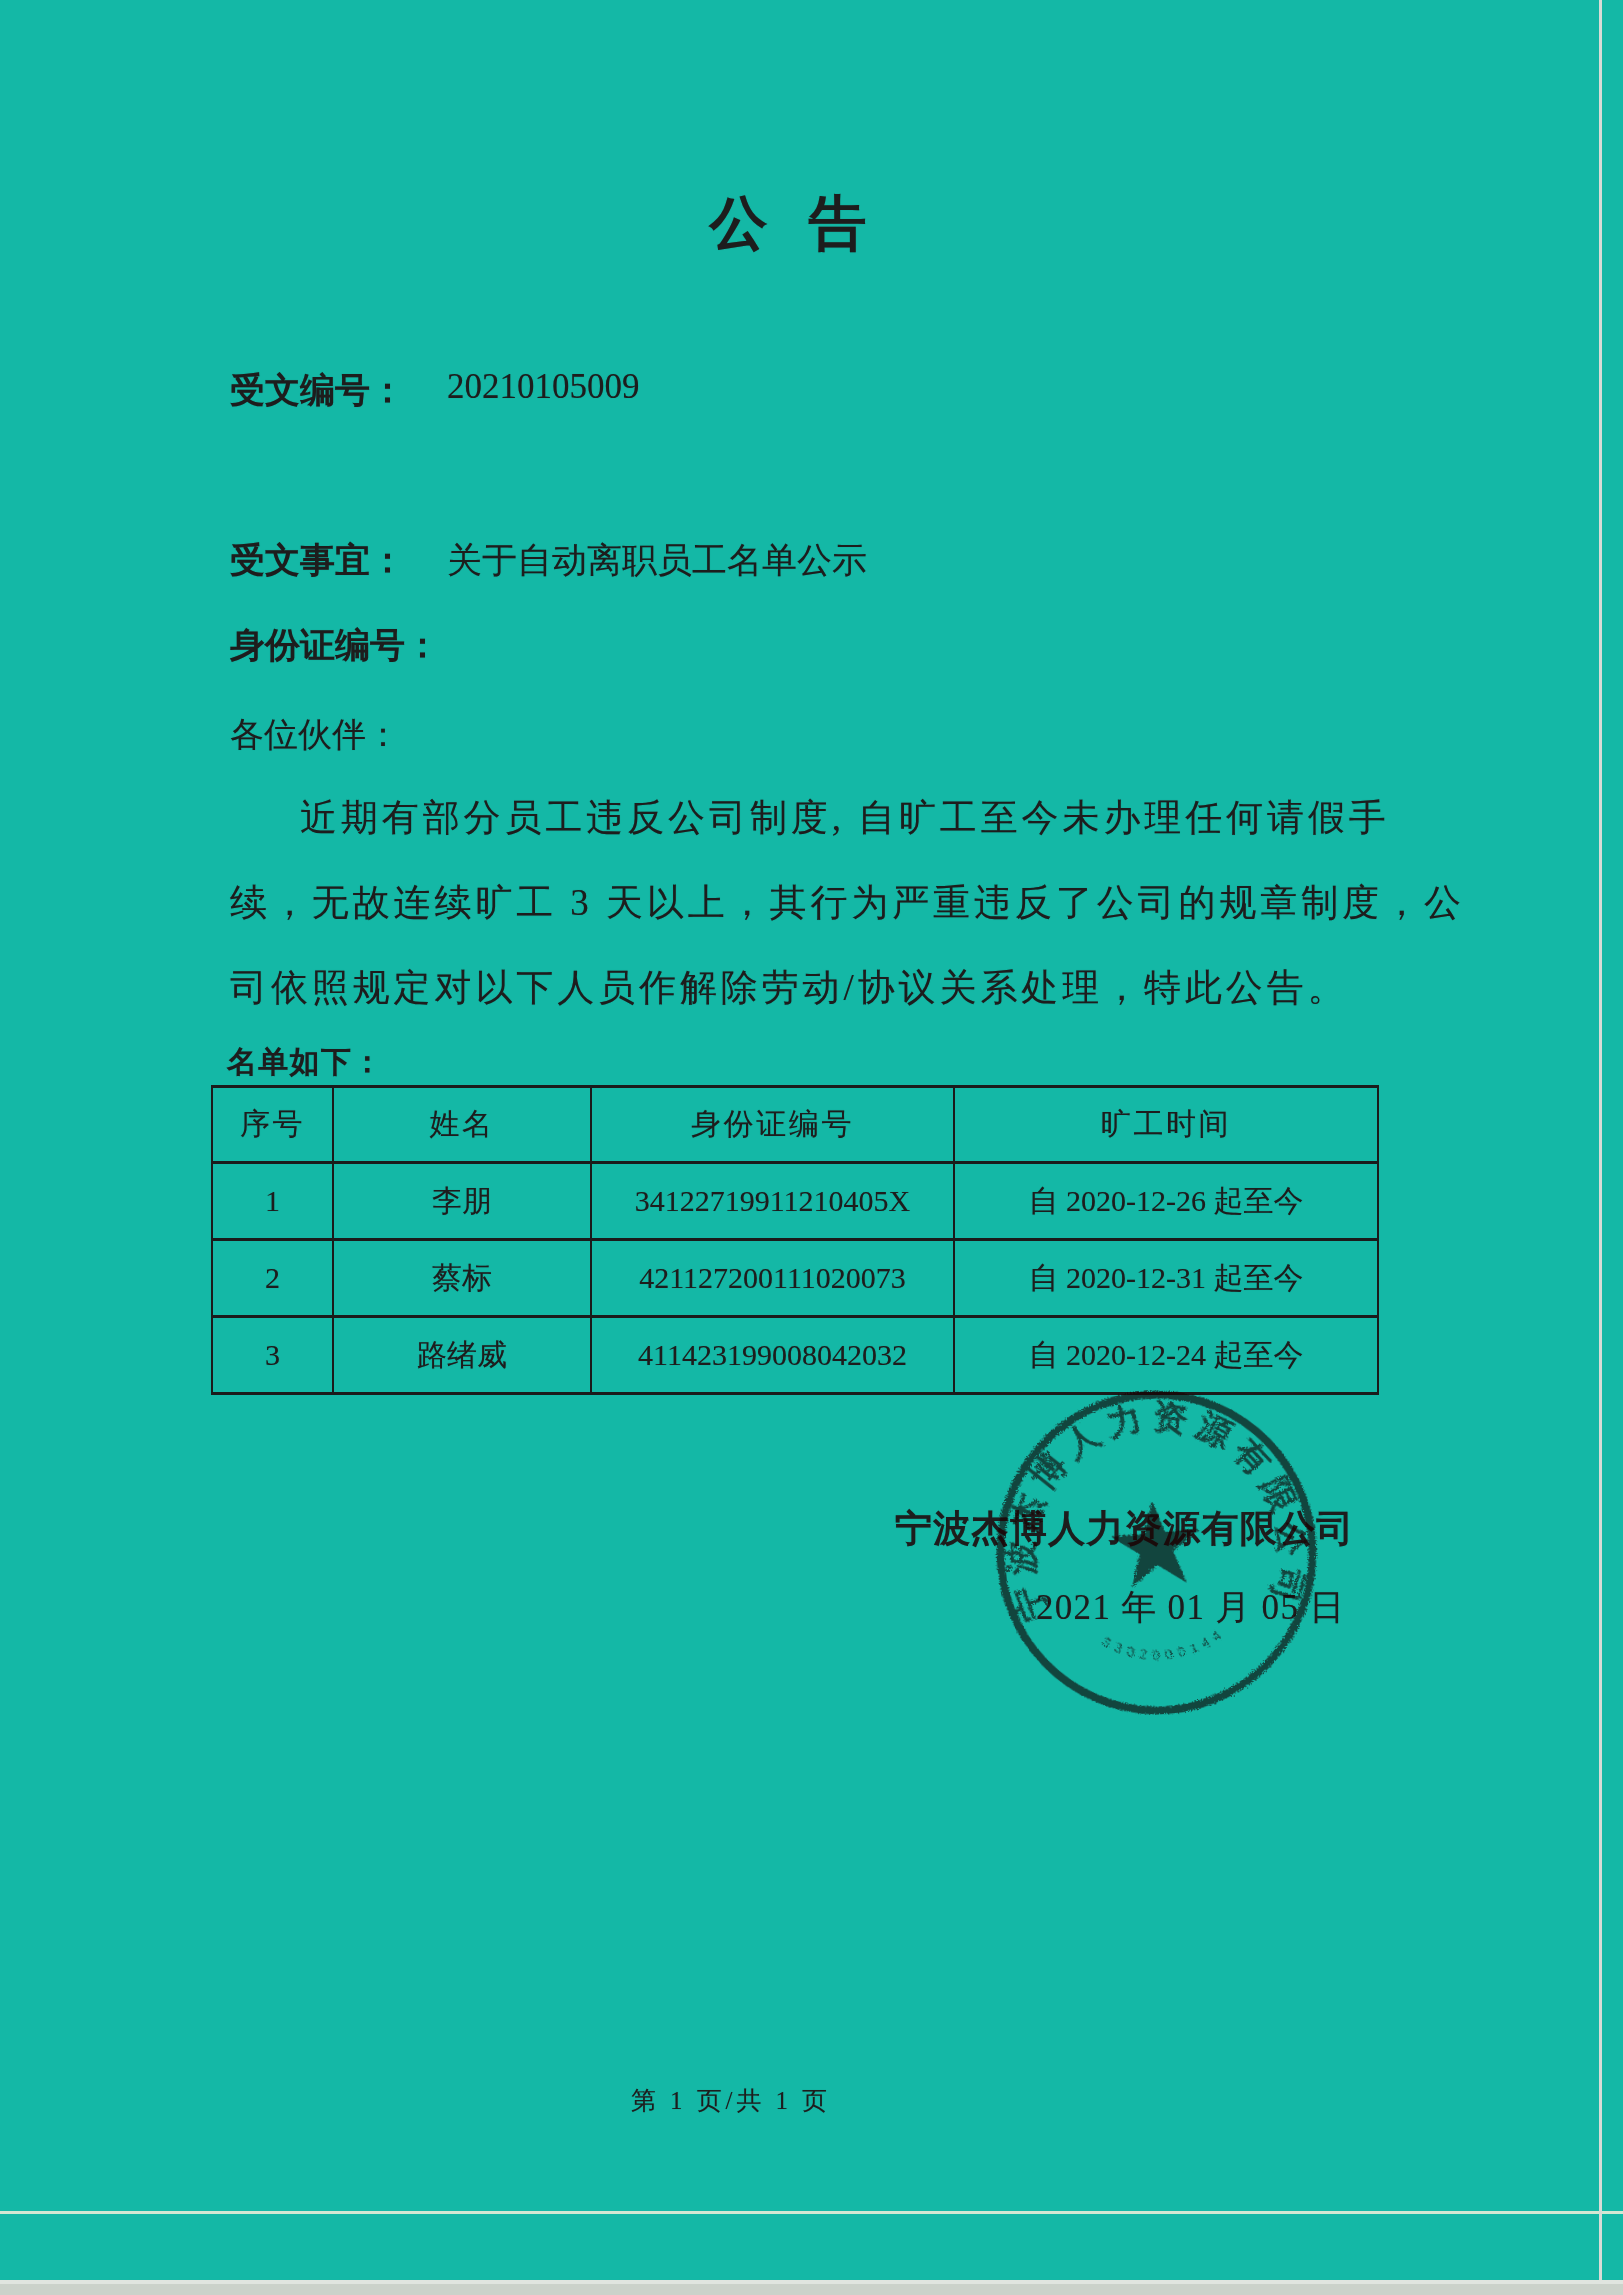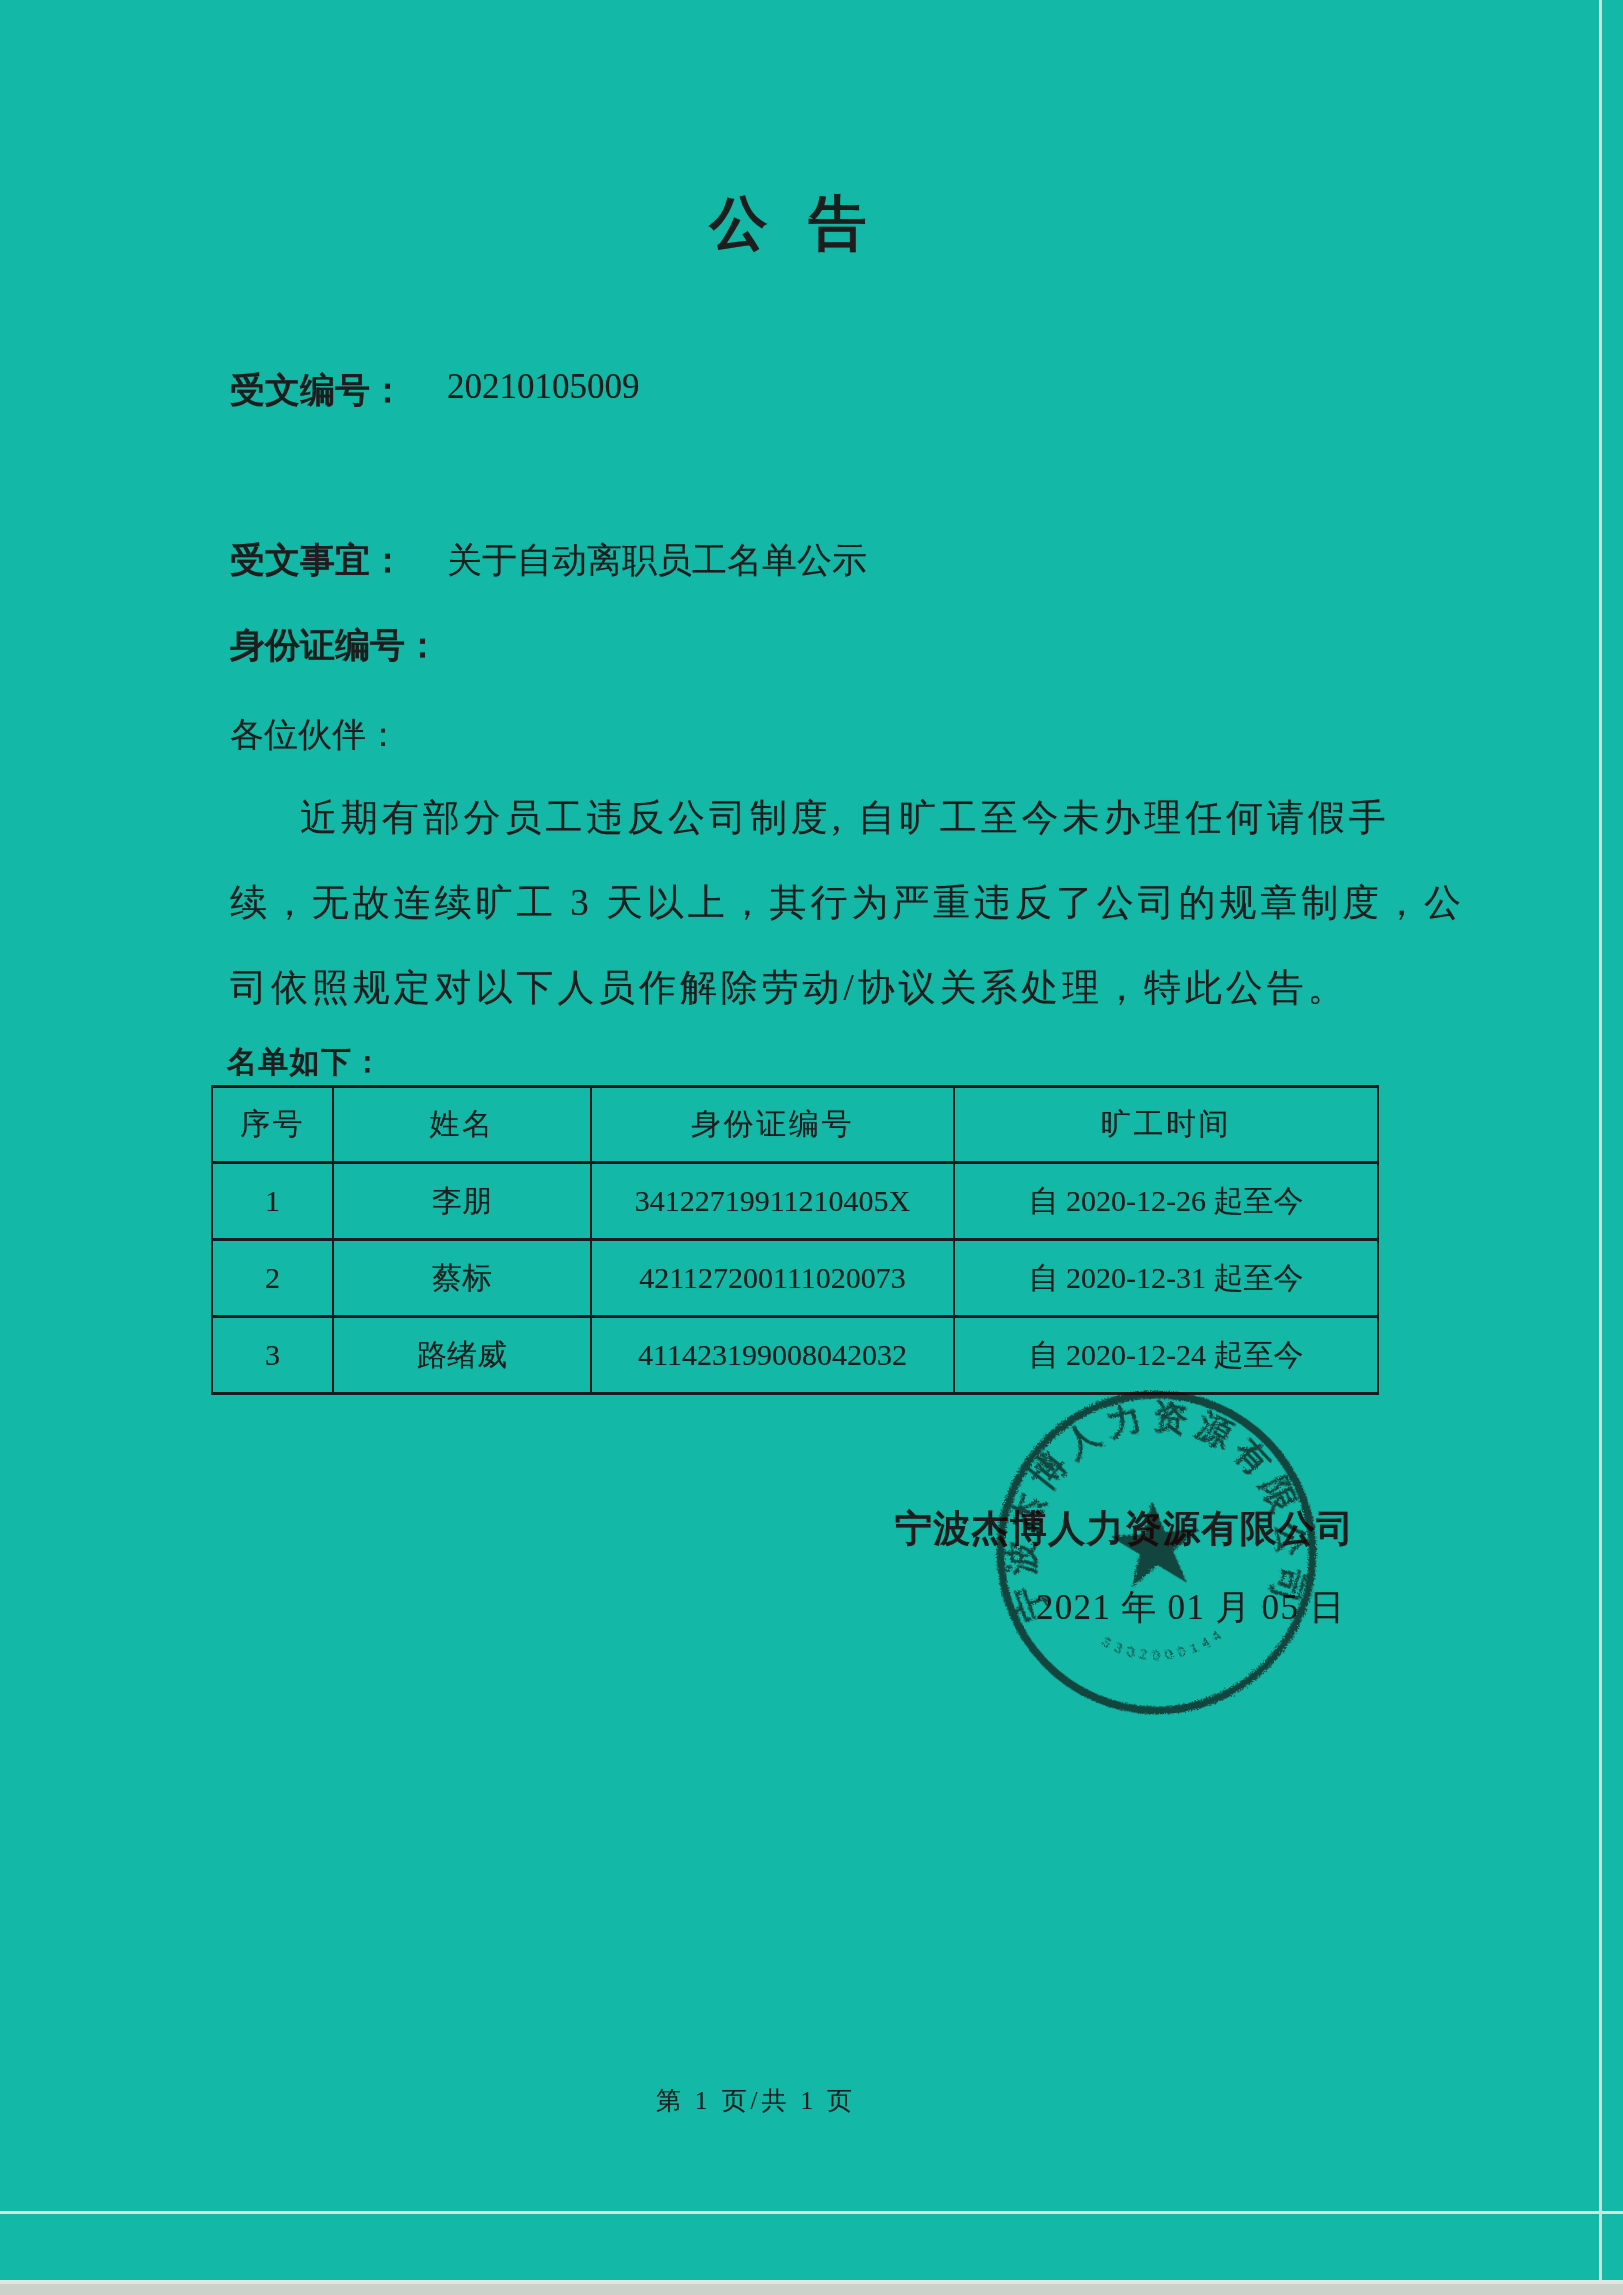--- a/index.html
+++ b/index.html
@@ -69,21 +69,21 @@
     width:325px; height:325px;
     z-index:3;
     mix-blend-mode:multiply;
     opacity:.88;
     pointer-events:none;
   }
 
   .page-footer {
     position:absolute; left:0; top:2084px; width:1462px;
     text-align:center;
-    font-size:25px; letter-spacing:3.9px;margin-left:25px;
+    font-size:25px; letter-spacing:3.9px;
   }
 
   .edge-right {
     position:absolute; top:0; left:1599px; width:3.3px; height:2295px;
     background:#d7dcd6; z-index:5;
   }
   .edge-faint-line {
     position:absolute; left:0; top:2211px; width:1623px; height:2.6px;
     background:#f5efd9; opacity:.85; z-index:4;
   }

